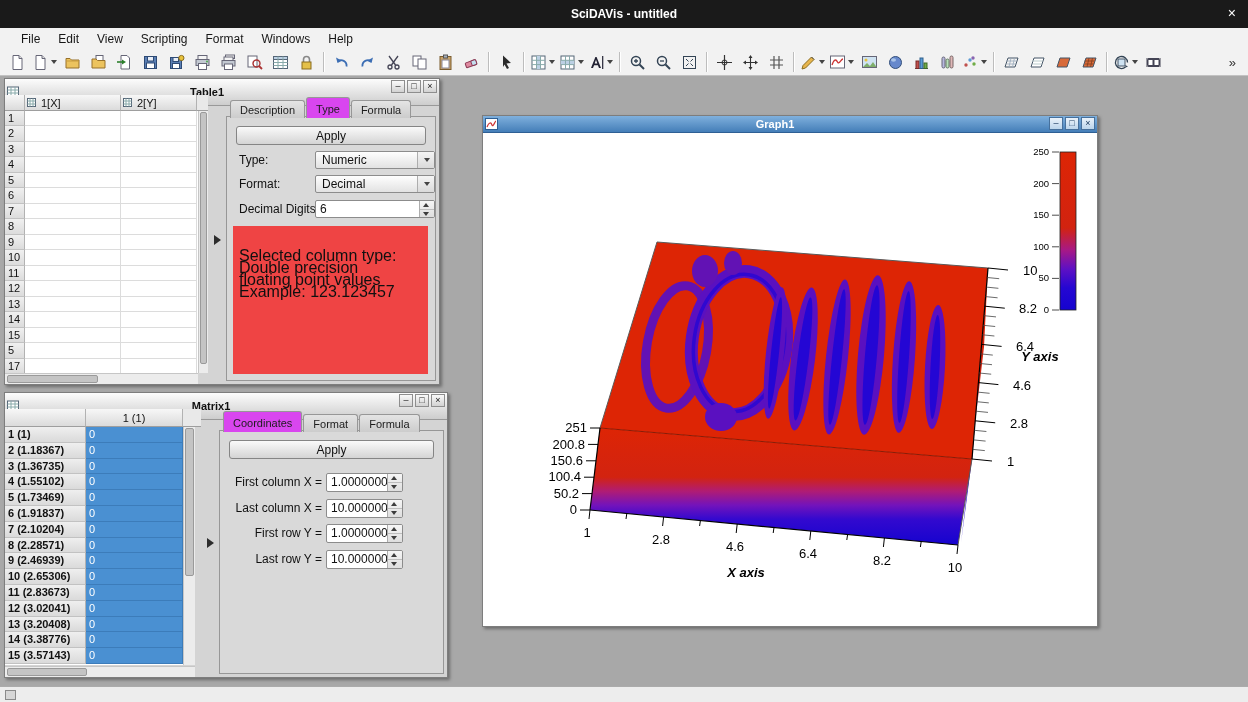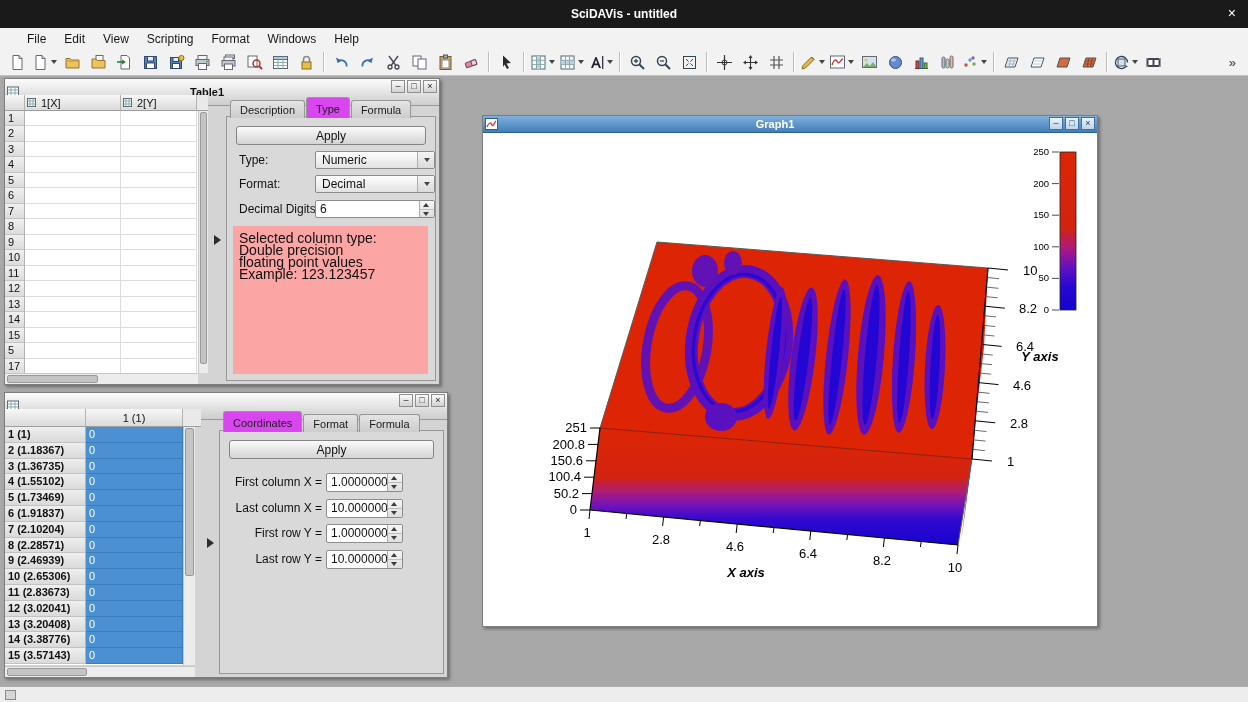--- a/index.html
+++ b/index.html
@@ -4,21 +4,21 @@
 <style>
   *{margin:0;padding:0;box-sizing:border-box;}
   html,body{width:1248px;height:702px;overflow:hidden;font-family:"Liberation Sans",sans-serif;}
   body{background:#a8a8a8;position:relative;}
 
   
   .appbar{position:absolute;left:0;top:0;width:1248px;height:28px;background:#1a1a1a;color:#fff;
     display:flex;align-items:center;justify-content:center;font-size:12px;font-weight:bold;}
   .appbar .appclose{position:absolute;right:12px;top:5px;font-size:14px;font-weight:normal;cursor:default;}
   .menubar{position:absolute;left:0;top:28px;width:1248px;height:23px;background:#f2f2f2;
-    border-bottom:1px solid #dcdcdc;display:flex;align-items:center;font-size:12px;color:#161616;padding-left:18px;}
+    border-bottom:1px solid #dcdcdc;display:flex;align-items:center;font-size:12px;color:#161616;padding-left:12px;}
   .menubar .mi{padding:2px 9px;}
   .toolbar{position:absolute;left:0;top:49px;width:1248px;height:27px;background:#f2f2f2;
     border-bottom:1px solid #c2c2c2;display:flex;align-items:center;padding:0 4px;}
   .tb{height:24px;min-width:26px;display:flex;align-items:center;justify-content:center;
     background:transparent;border:1px solid transparent;border-radius:2px;padding:0 1px;}
   .tb svg{display:block;}
   .caret{width:0;height:0;border-left:3px solid transparent;border-right:3px solid transparent;
     border-top:4px solid #444;margin-left:2px;}
   .tsep{width:1px;height:20px;background:#bdbdbd;box-shadow:1px 0 0 #fff;margin:0 4px;flex:none;}
   .tboverflow{margin-left:auto;font-size:13px;color:#333;padding:0 8px;}
@@ -76,22 +76,22 @@
     font-size:12px;color:#111;padding-left:6px;}
   .combo .dd{margin-left:auto;width:17px;height:100%;border-left:1px solid #adadad;
     background:linear-gradient(#f4f4f4,#dadada);display:flex;align-items:center;justify-content:center;}
   .spin{position:absolute;height:18px;background:#fff;border:1px solid #8c8c8c;border-radius:2px;display:flex;overflow:hidden;}
   .spintext{flex:1;font-size:12px;line-height:16px;padding-left:4px;white-space:nowrap;overflow:hidden;color:#111;}
   .spinbtns{width:15px;border-left:1px solid #adadad;display:flex;flex-direction:column;background:linear-gradient(#f6f6f6,#dedede);flex:none;}
   .sup,.sdn{flex:1;position:relative;}
   .sdn{border-top:1px solid #bdbdbd;}
   .sup::after{content:"";position:absolute;left:3px;top:2px;border-left:3.5px solid transparent;border-right:3.5px solid transparent;border-bottom:4px solid #3c3c3c;}
   .sdn::after{content:"";position:absolute;left:3px;top:2px;border-left:3.5px solid transparent;border-right:3.5px solid transparent;border-top:4px solid #3c3c3c;}
-  .info{position:absolute;left:6px;right:7px;top:109px;bottom:6px;background:#fca5a5;
-    font-size:14px;line-height:12px;color:#101010;padding:6px 6px;white-space:pre-line;}
+  .info{position:absolute;left:6px;right:7px;top:109px;bottom:6px;background:#ef4444;
+    font-size:16px;line-height:12px;color:#101010;padding:24px 6px;white-space:pre-line;}
 
   
   #matrix1{left:4px;top:392px;width:444px;height:286px;}
   .m-left{position:absolute;left:0;top:0;width:196px;bottom:0;overflow:hidden;}
   .m-header{position:absolute;left:0;top:0;height:18px;width:196px;display:flex;}
   .mhcorner{width:81px;}
   .mhc1{width:97px;justify-content:center;padding-left:0;}
   .m-rows{position:absolute;left:0;top:18px;width:178px;bottom:12px;overflow:hidden;background:#fff;}
   .mrow{display:flex;height:15.8px;}
   .mrh{width:81px;background:linear-gradient(#efefef,#dadada);border-right:1px solid #b2b2b2;
@@ -614,20 +614,21 @@
 </div>
 
 <div class="win" id="matrix1">
   <div class="wtitle">
     <span class="wicon">
         <svg width="12" height="12" viewBox="0 0 12 12">
           <rect x="0.5" y="1" width="11" height="10" fill="#fff" stroke="#567"></rect>
           <path d="M.5 4h11M.5 7h11M4 1v10M8 1v10" stroke="#8aa"></path>
         </svg>
       </span>
+    <span class="ttext">Matrix1</span>
     <span class="wbtns">
       <span class="wbtn">–</span>
       <span class="wbtn">□</span>
       <span class="wbtn">×</span>
     </span>
   </div>
   <div class="wbody">
     <div class="m-left">
       <div class="m-header">
         <div class="hcell mhcorner"></div>

